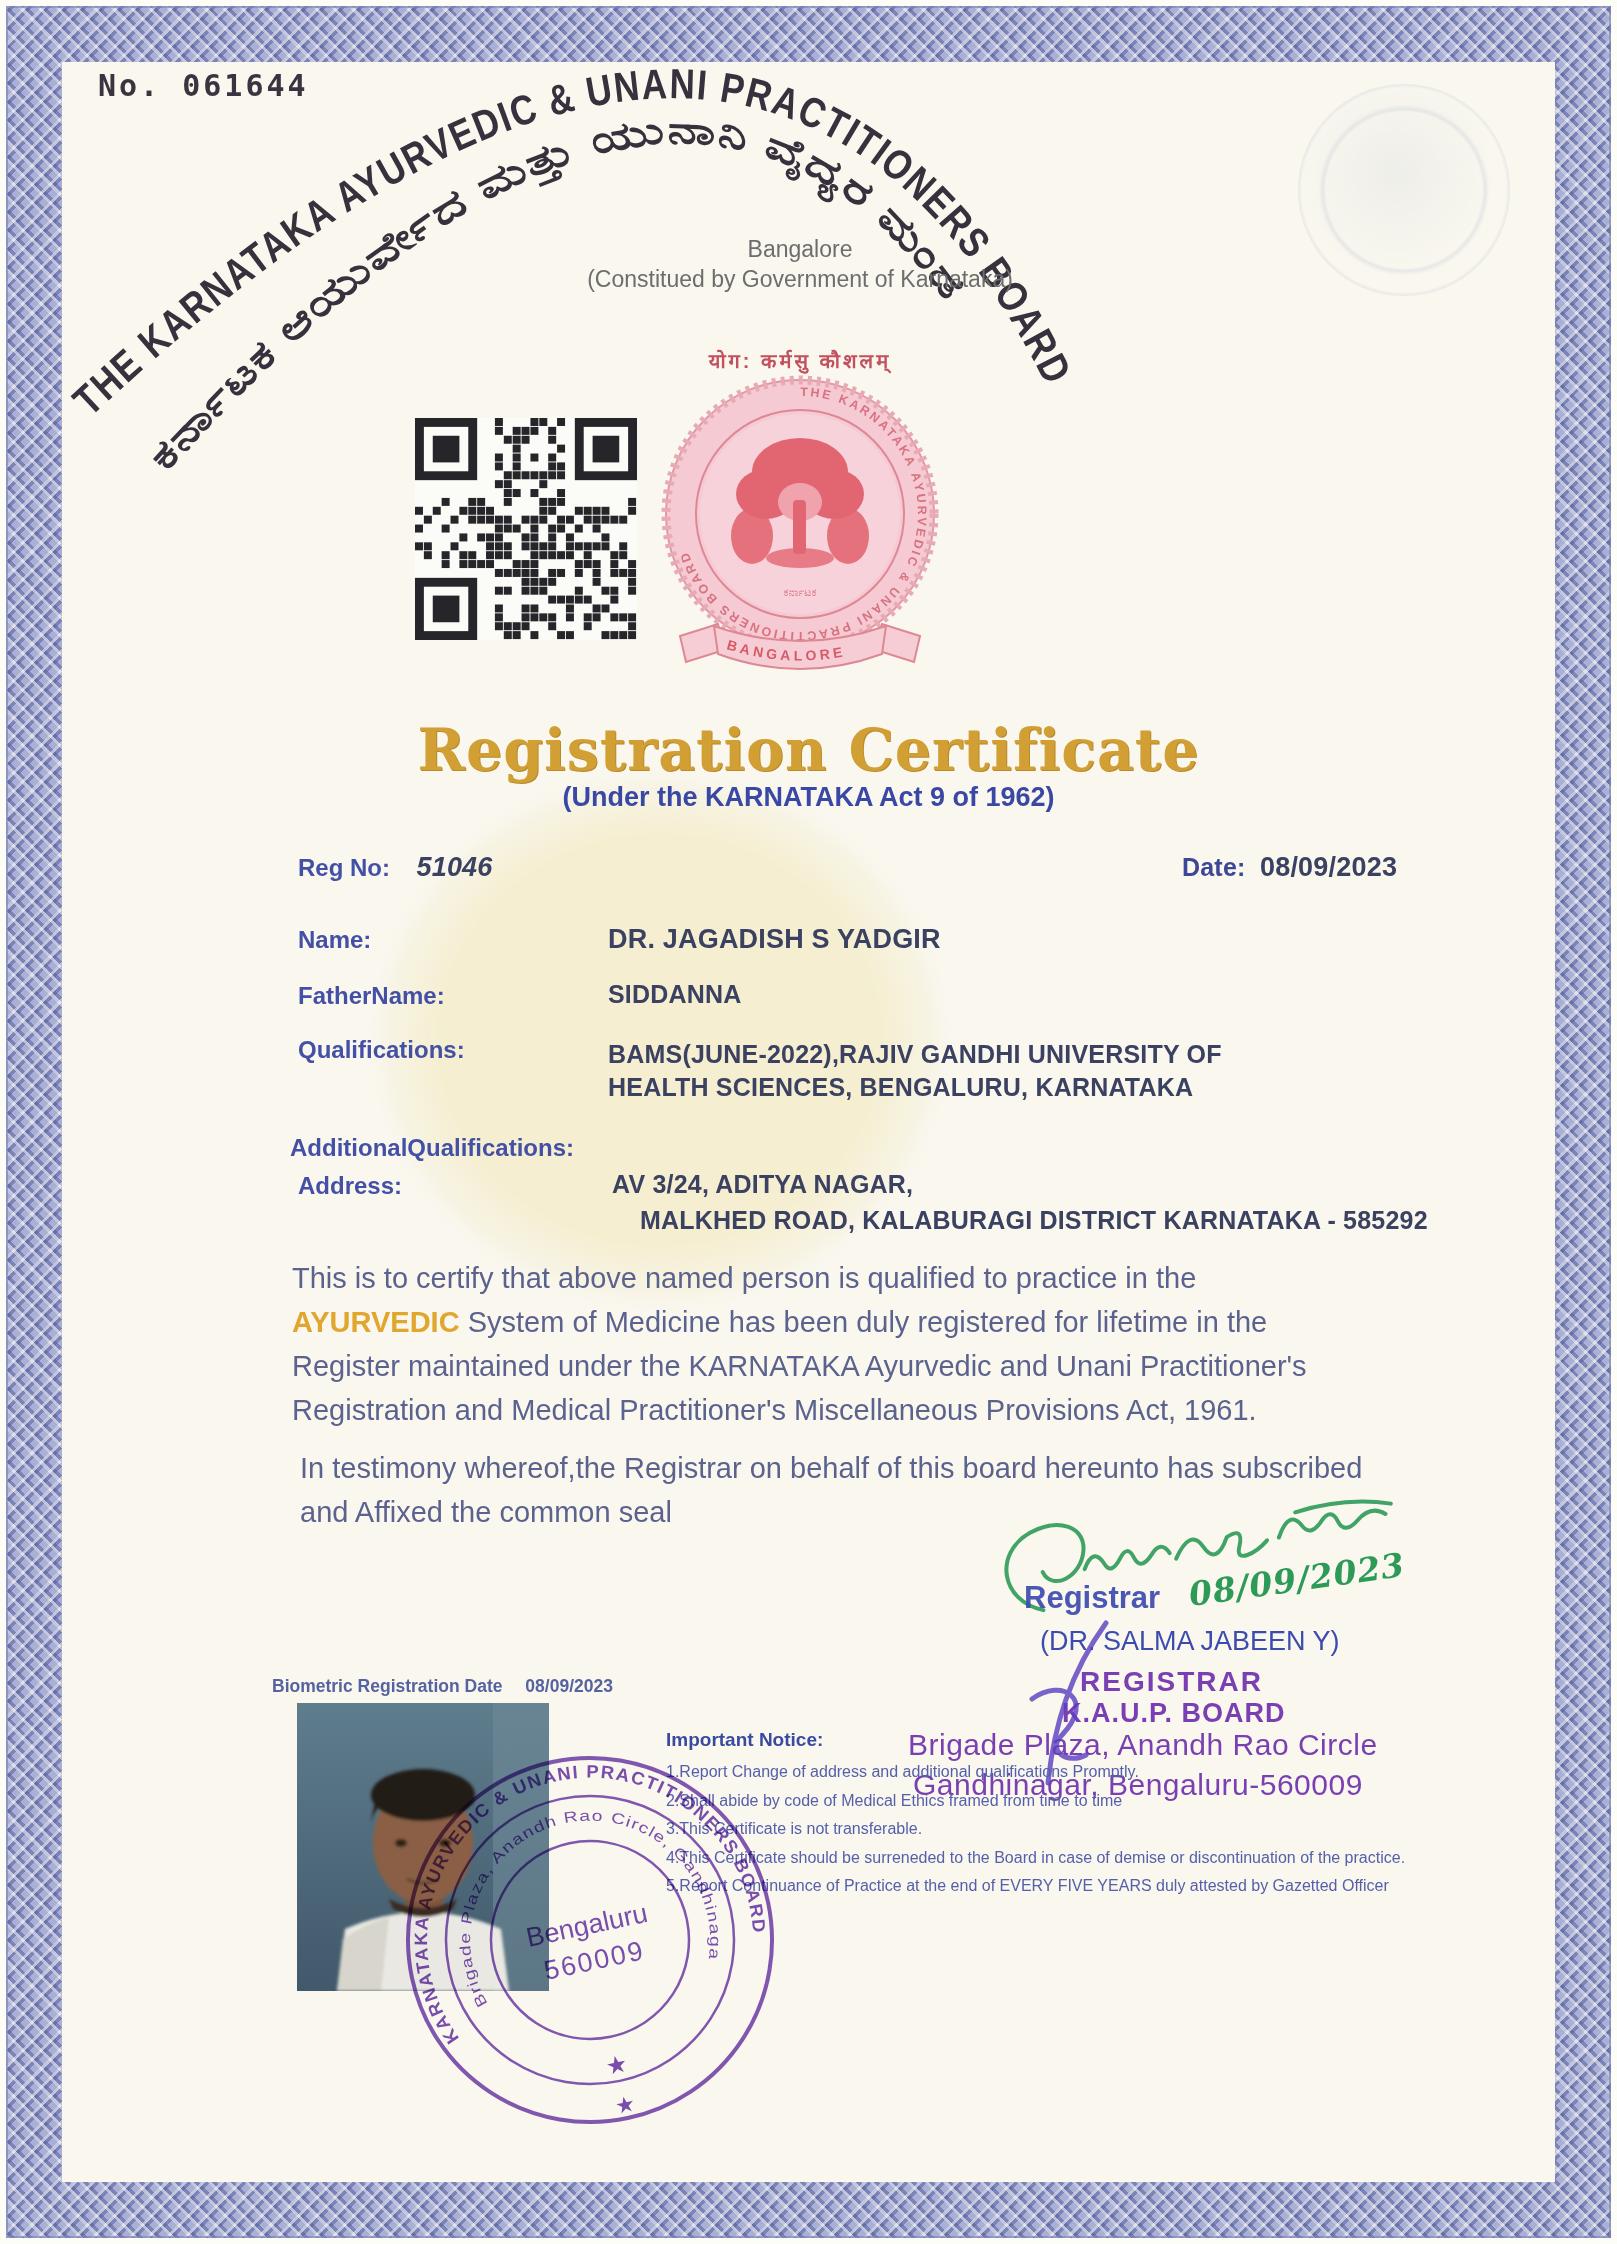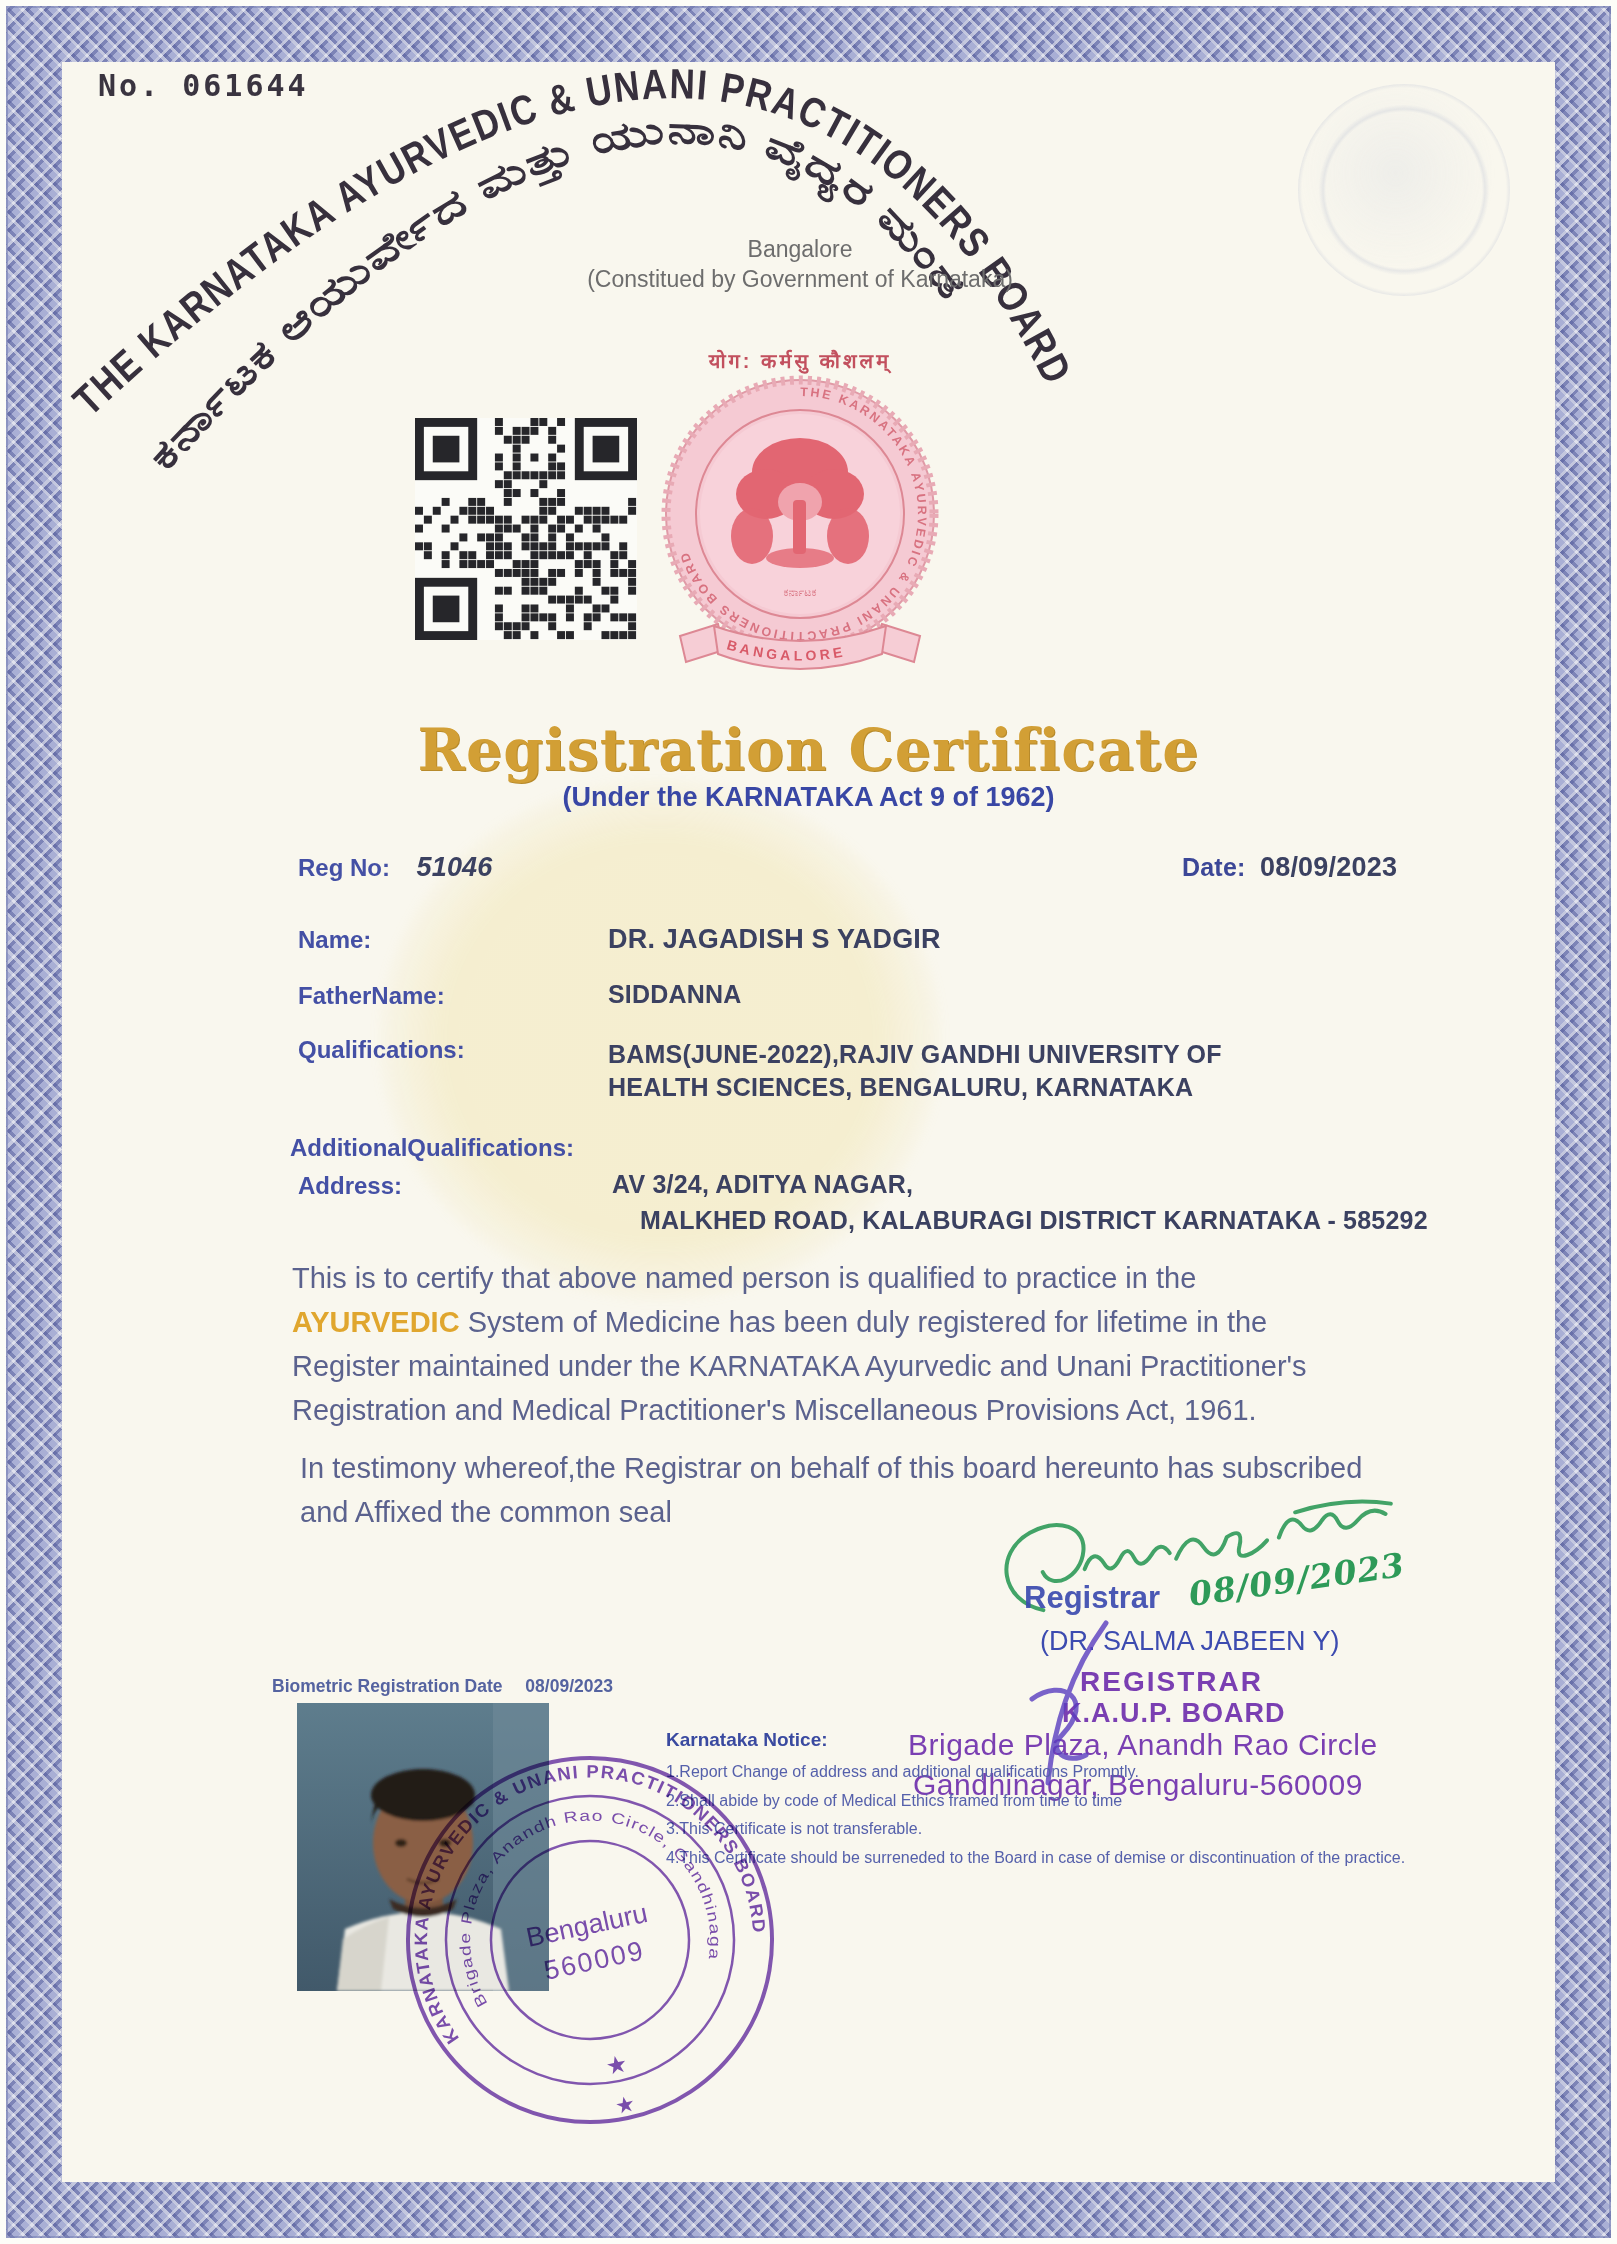--- a/index.html
+++ b/index.html
@@ -420,26 +420,27 @@
       <ellipse cx="126" cy="140" rx="50" ry="60" fill="#8a5f44"></ellipse>
       <path d="M 74 122 Q 78 68 126 66 Q 176 68 180 124 Q 180 96 160 88 Q 128 76 94 94 Q 76 104 74 122 Z" fill="#221b17"></path>
       <ellipse cx="126" cy="92" rx="52" ry="26" fill="#221b17"></ellipse>
       <ellipse cx="104" cy="140" rx="6" ry="4" fill="#2d2119"></ellipse>
       <ellipse cx="148" cy="140" rx="6" ry="4" fill="#2d2119"></ellipse>
       <path d="M 110 176 Q 126 184 142 176" stroke="#5f3f2c" stroke-width="3" fill="none"></path>
       <path d="M 92 196 Q 126 214 160 196 L 156 206 Q 126 222 96 206 Z" fill="#3a2a20"></path>
     </g>
   </svg>
 
-  <div class="abs notice-title" style="left:666px;top:1729px;">Karnataka Notice:</div>
+  <div class="abs notice-title" style="left:666px;top:1729px;">Important Notice:</div>
   <div class="abs" style="left:666px;top:1758px;">
     <div class="notice-item">1.Report Change of address and additional qualifications Promptly.</div>
     <div class="notice-item">2.Shall abide by code of Medical Ethics framed from time to time</div>
     <div class="notice-item">3.This Certificate is not transferable.</div>
     <div class="notice-item">4.This Certificate should be surreneded to the Board in case of demise or discontinuation of the practice.</div>
+    <div class="notice-item">5.Report Continuance of Practice at the end of EVERY FIVE YEARS duly attested by Gazetted Officer</div>
   </div>
 
   <div class="abs rot-stamp" style="left:390px;top:1740px;width:400px;height:400px;">
     <svg width="400" height="400" viewBox="0 0 400 400">
       <g stroke="rgba(110,60,175,.85)" fill="none">
         <circle cx="200" cy="200" r="182" stroke-width="4"></circle>
         <circle cx="200" cy="200" r="144" stroke-width="2.5"></circle>
         <circle cx="200" cy="200" r="99" stroke-width="2.5"></circle>
       </g>
       <defs>

